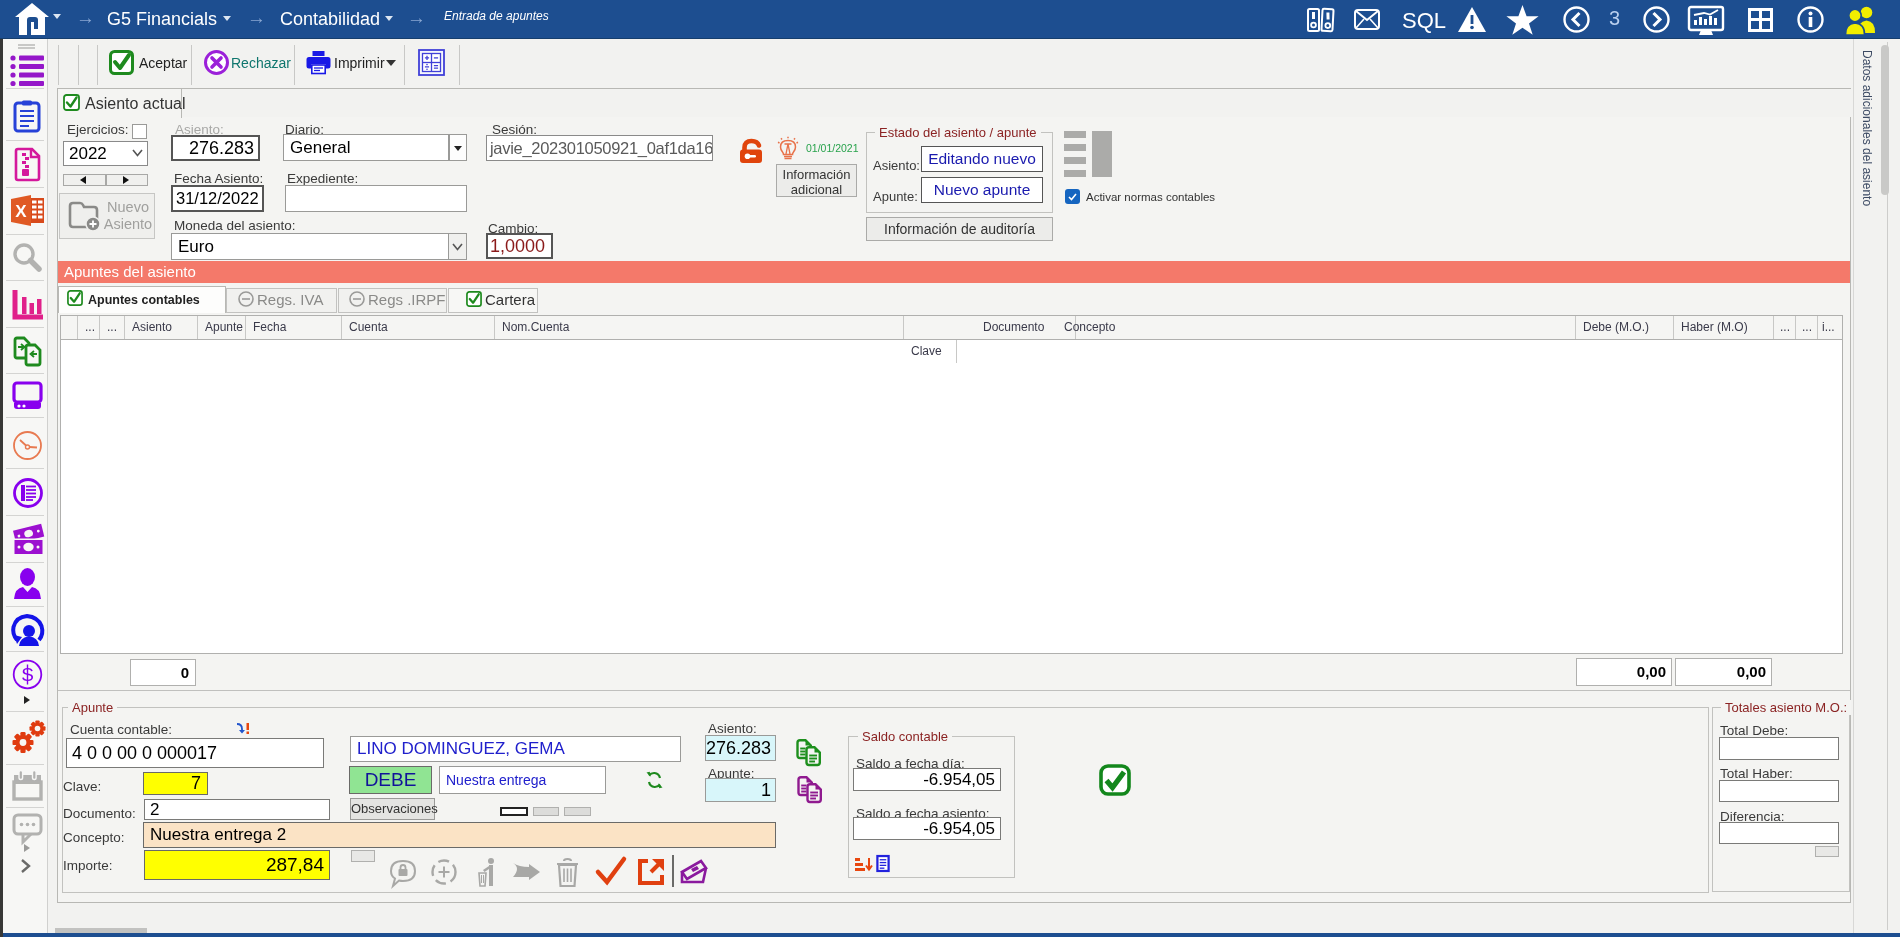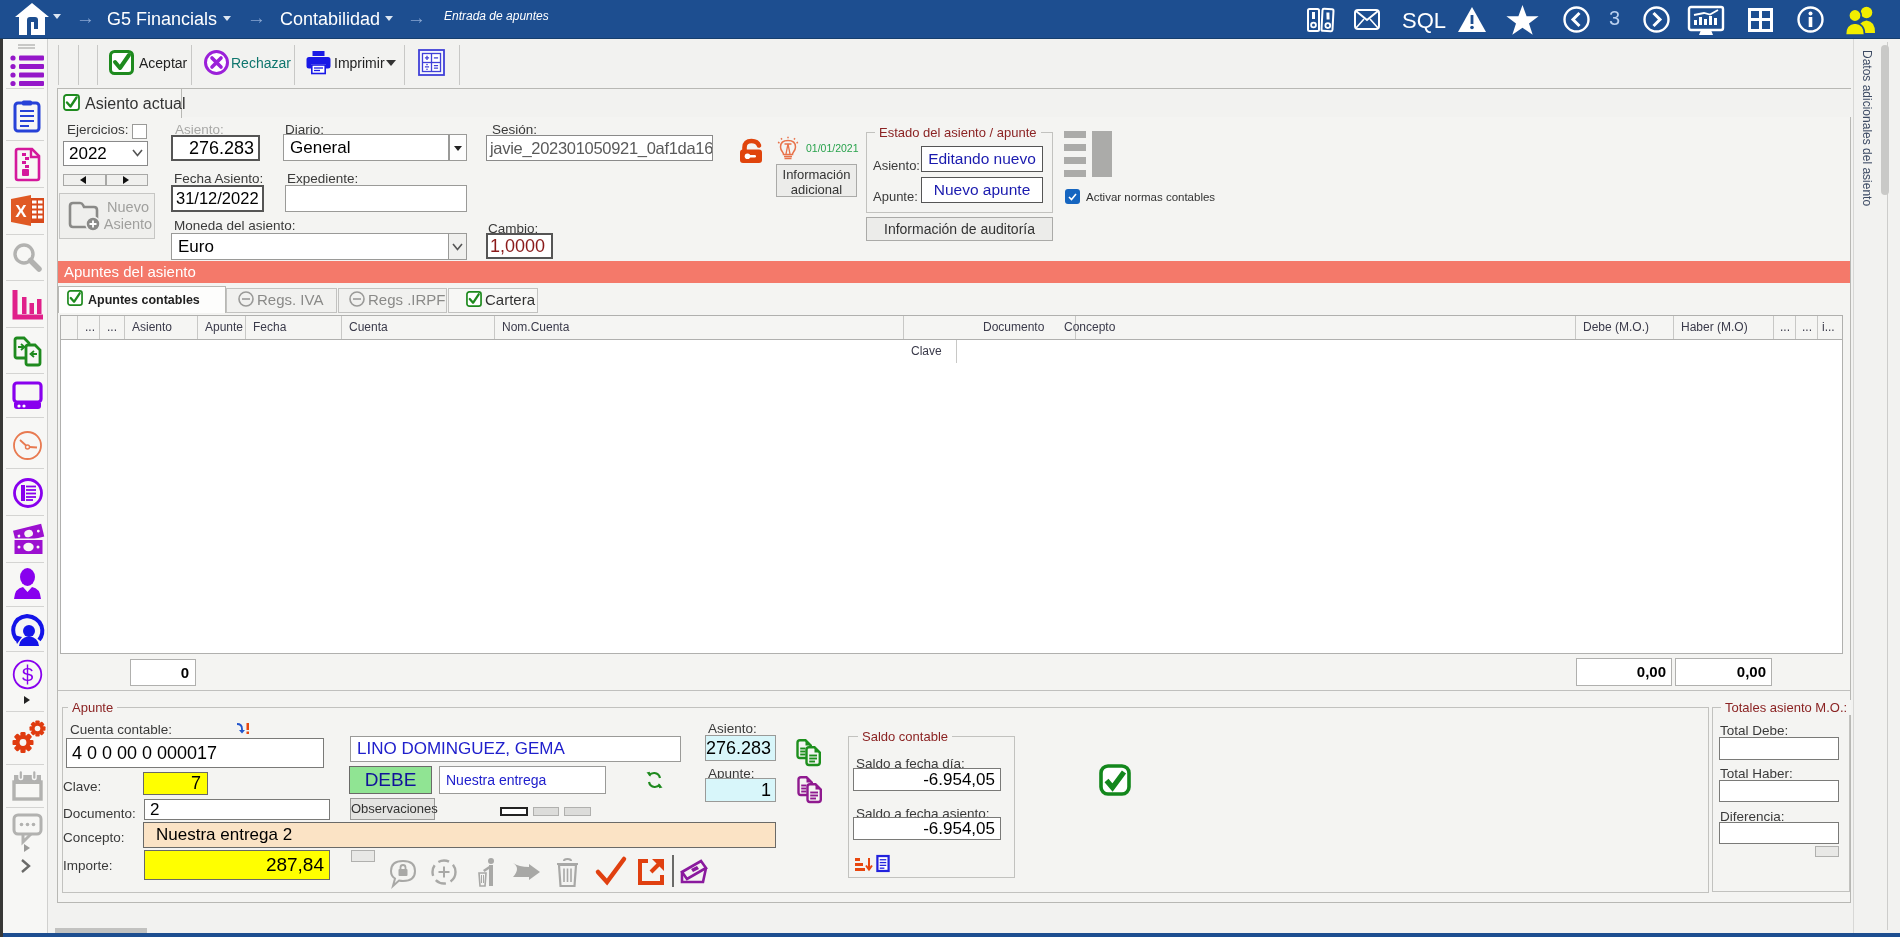--- a/index.html
+++ b/index.html
@@ -359,21 +359,21 @@
 </svg>
 
 <div class="lbl" style="left:63px;top:806px;">Documento:</div>
 <div class="box" style="left:144px;top:799px;width:186px;height:21px;line-height:19px;font-size:17px;padding-left:5px;border:1px solid #7a7a78;">2</div>
 <div class="abs" style="left:350px;top:798px;width:85px;height:22px;background:#e4e4e2;border:1px solid #9a9a98;font-size:13px;color:#333;text-align:center;line-height:20px;">Observaciones</div>
 <div class="abs" style="left:500px;top:807px;width:28px;height:9px;background:#fff;border:2px solid #222;"></div>
 <div class="abs" style="left:533px;top:807px;width:26px;height:9px;background:#dcdcda;border:1px solid #b0b0ae;"></div>
 <div class="abs" style="left:564px;top:807px;width:27px;height:9px;background:#dcdcda;border:1px solid #b0b0ae;"></div>
 
 <div class="lbl" style="left:63px;top:830px;">Concepto:</div>
-<div class="box" style="left:143px;top:822px;width:633px;height:26px;background:#fbe3c5;border:1px solid #6a6a68;line-height:24px;font-size:17px;padding-left:12px;">Nuestra entrega 2</div>
+<div class="box" style="left:143px;top:822px;width:633px;height:26px;background:#fbe3c5;border:1px solid #6a6a68;line-height:24px;font-size:17px;padding-left:6px;">Nuestra entrega 2</div>
 
 <div class="lbl" style="left:63px;top:858px;">Importe:</div>
 <div class="box" style="left:144px;top:850px;width:186px;height:30px;background:#ffff00;border:1px solid #6a6a68;line-height:28px;font-size:19px;text-align:right;padding-right:5px;">287,84</div>
 <div class="abs" style="left:351px;top:850px;width:24px;height:12px;background:#e8e8e6;border:1px solid #b0b0ae;"></div>
 
 <svg style="left:389px;top:859px;" width="28" height="30" viewBox="0 0 28 30">
   <path d="M14 2 Q26 2 26 12 Q26 22 14 22 Q12 22 10 21.5 L4 27 L6 19.5 Q2 17 2 12 Q2 2 14 2 Z" fill="none" stroke="#a8a8a6" stroke-width="2"></path>
   <rect x="9.5" y="10" width="9" height="7" rx="1" fill="#a8a8a6"></rect>
   <path d="M11.5 10 L11.5 8.5 Q11.5 6 14 6 Q16.5 6 16.5 8.5 L16.5 10" fill="none" stroke="#a8a8a6" stroke-width="1.8"></path>
 </svg>

